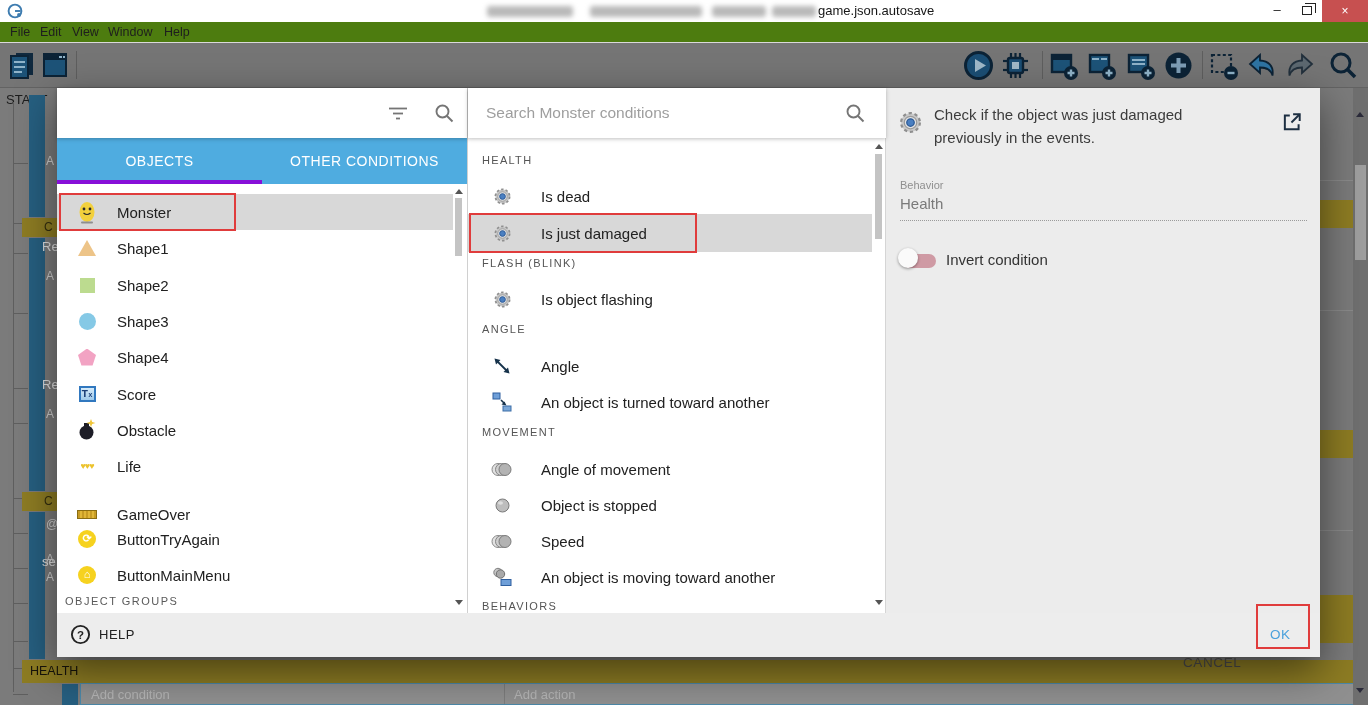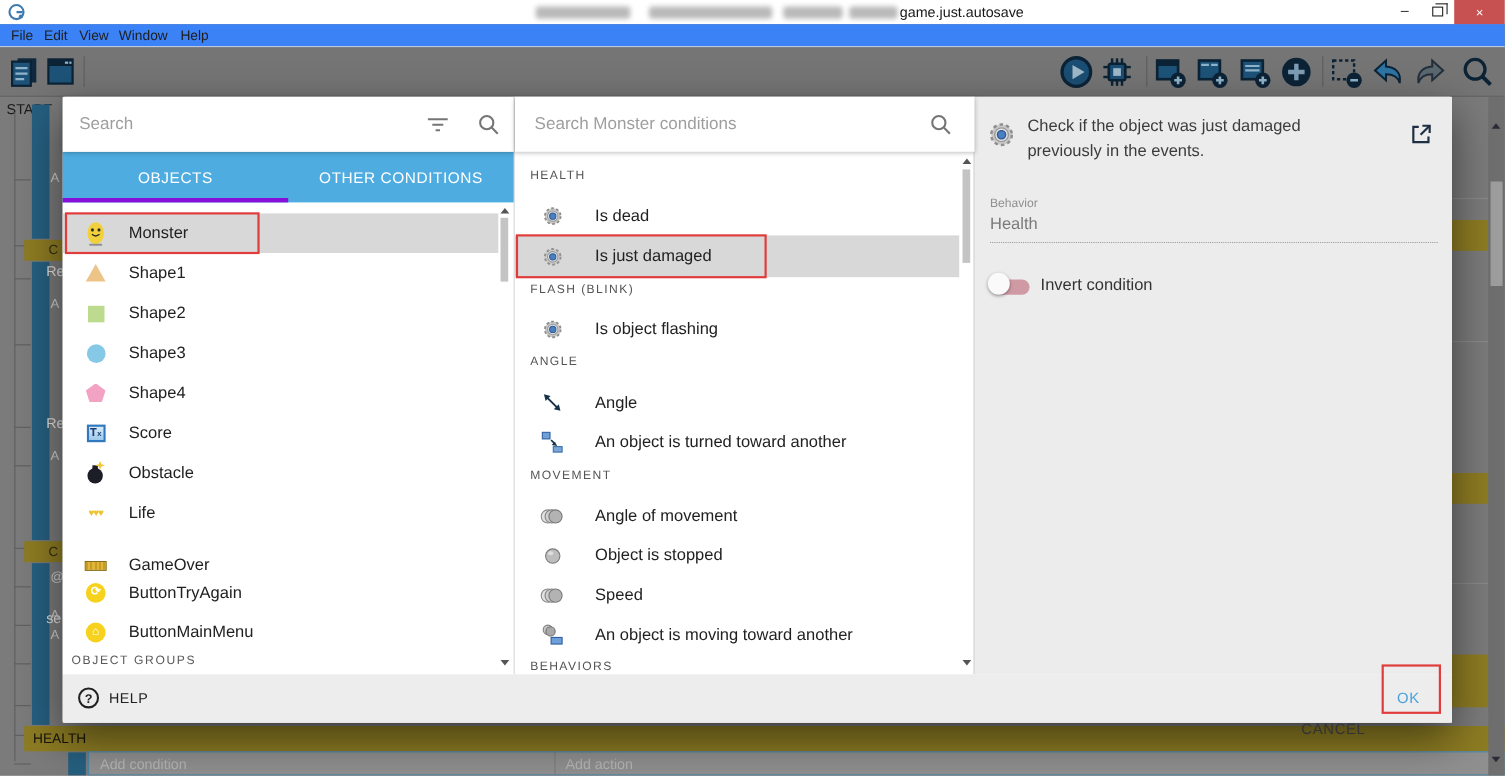--- a/index.html
+++ b/index.html
@@ -11,21 +11,21 @@
   
   #titlebar { left:0; top:0; width:1368px; height:22px; background:#ffffff; z-index:40; }
   #gd-logo { left:7px; top:3px; width:16px; height:16px; }
   .blurblob { top:6px; height:11px; background:#b9b9b9; border-radius:3px; filter:blur(2.5px); }
   #title-suffix { left:818px; top:3px; font-size:13px; color:#161616; }
   .winbtn { top:0; width:30px; height:22px; text-align:center; line-height:20px; font-size:13px; color:#222; }
   #btn-close { width:46px; background:#c75050; color:#fff; font-size:12px; line-height:22px; }
   .restore-glyph { position:relative; width:10px; height:9px; border:1px solid #222; margin:6px auto 0; background:#fff; }
   .restore-glyph::before { content:""; position:absolute; left:2px; top:-4px; width:10px; height:9px; border:1px solid #222; border-left:none; border-bottom:none; }
 
-  #menubar { left:0; top:22px; width:1368px; height:21px; background:#3b82f6; border-bottom:1px solid #d9d9d9; z-index:40; }
+  #menubar { left:0; top:22px; width:1368px; height:21px; background:#4d7c0f; border-bottom:1px solid #d9d9d9; z-index:40; }
   .menu-item { position:absolute; top:3px; font-size:12.5px; color:#1e1e1e; padding:0 4px; }
 
   
   #toolbar { left:0; top:43px; width:1368px; height:45px; background:#757575; z-index:40; border-bottom:1px solid #636363; }
   .tb-sep { position:absolute; top:8px; width:1px; height:28px; background:#5e5e5e; }
 
   
   #sheet { left:0; top:88px; width:1368px; height:617px; background:#7b7b7b; z-index:1; }
   #start-label { left:6px; top:4px; font-size:13px; color:#1c1c1c; }
   #tab-underline { left:150px; top:-5px; width:122px; height:6px; background:#20617f; }
@@ -122,21 +122,21 @@
       <circle cx="10" cy="10" r="8" fill="none" stroke="#3e7cb0" stroke-width="2.4"></circle>
       <path d="M10 10 h7" stroke="#3e7cb0" stroke-width="2.4"></path>
       <circle cx="15" cy="15" r="2.4" fill="#3e7cb0"></circle>
     </svg>
     <div>
       <div class="abs blurblob" style="left:487px;width:86px;"></div>
       <div class="abs blurblob" style="left:590px;width:112px;"></div>
       <div class="abs blurblob" style="left:712px;width:54px;"></div>
       <div class="abs blurblob" style="left:772px;width:44px;"></div>
     </div>
-    <span class="abs" id="title-suffix">game.just.autosave</span>
+    <span class="abs" id="title-suffix">game.json.autosave</span>
     <div class="abs winbtn" style="left:1262px;">–</div>
     <div class="abs winbtn" style="left:1292px;">
         <div class="restore-glyph"></div>
       </div>
     <div class="abs winbtn" id="btn-close" style="left:1322px;">×</div>
   </div>
 
   <div class="abs" id="menubar">
     <span class="menu-item" style="left:6px;">File</span>
     <span class="menu-item" style="left:36px;">Edit</span>
@@ -284,21 +284,20 @@
     <div class="abs" id="bg-scroll">
       <div class="tri-up" style="position:absolute;left:3px;top:24px;"></div>
       <div class="abs" id="bg-thumb"></div>
       <div class="tri-down" style="position:absolute;left:3px;top:600px;"></div>
     </div>
   </div>
 
   <div class="abs" id="dialog">
 
     <div class="abs search-card" style="left:0;top:0;width:410px;">
-      <input class="search-input" placeholder="Search" style="">
       <svg class="abs" style="left:330px;top:18px;" width="22" height="15" viewBox="0 0 22 15">
         <g stroke="#757575" stroke-width="1.8">
             <line x1="2" y1="2.5" x2="20" y2="2.5"></line>
             <line x1="6" y1="7.5" x2="16" y2="7.5"></line>
             <line x1="9" y1="12.5" x2="13" y2="12.5"></line>
           </g>
       </svg>
       <svg class="abs" style="left:376px;top:14px;" width="22" height="22" viewBox="0 0 22 22">
         <circle cx="9.5" cy="9.5" r="6" fill="none" stroke="#757575" stroke-width="1.9"></circle>
         <line x1="14" y1="14" x2="19.5" y2="19.5" stroke="#757575" stroke-width="1.9"></line>

